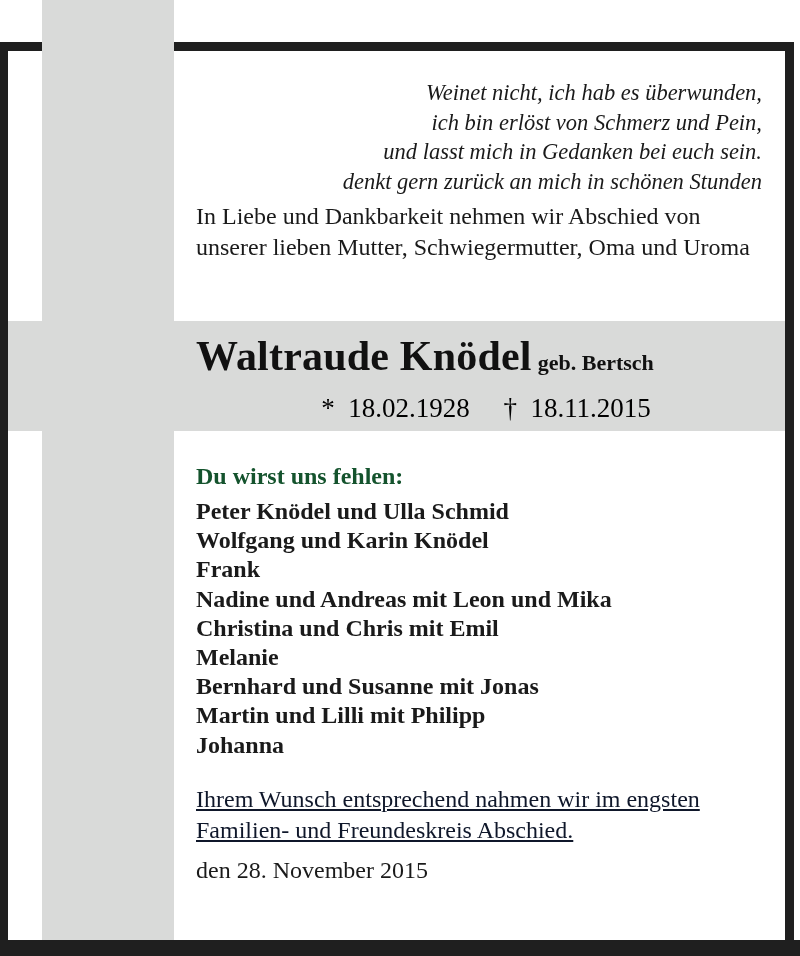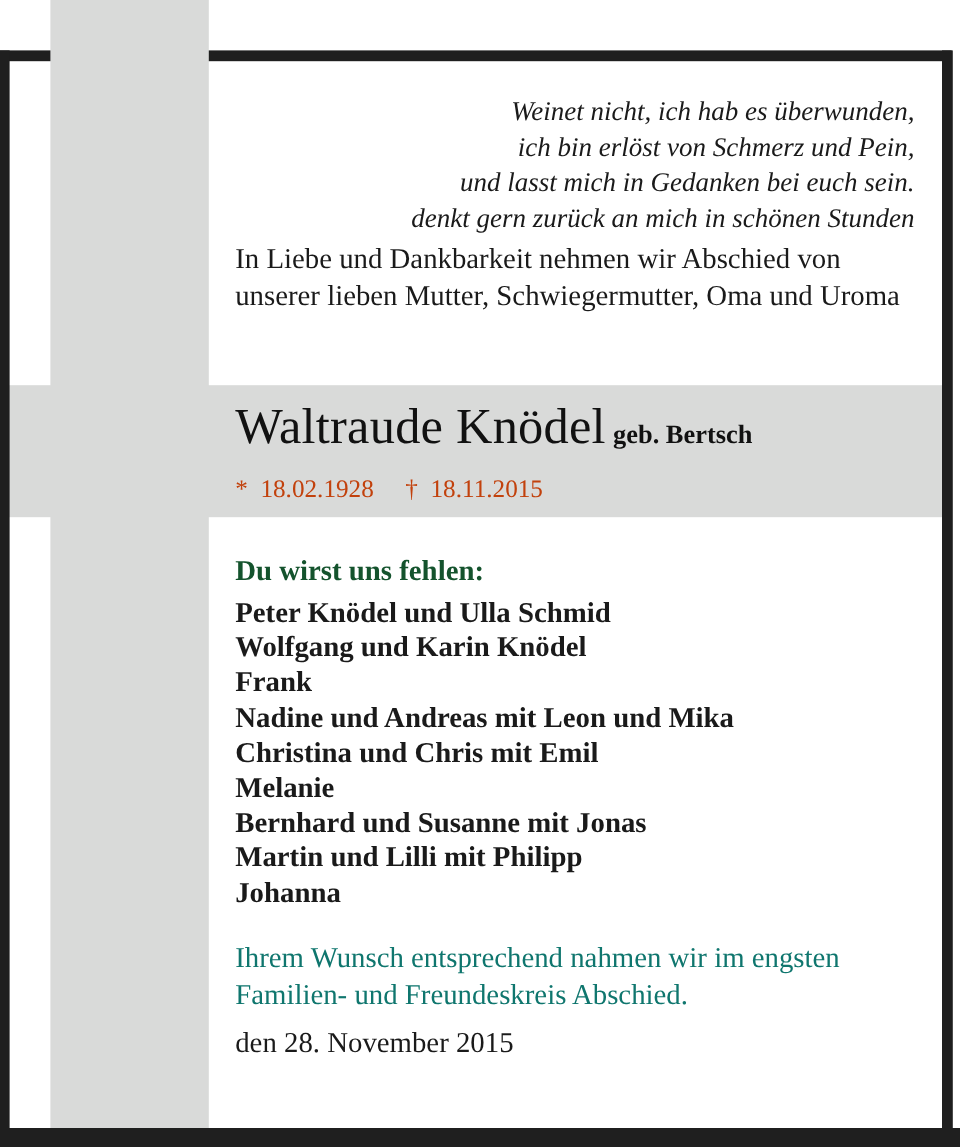--- a/index.html
+++ b/index.html
@@ -117,40 +117,41 @@
   }
 
   .name-block {
     position: absolute;
     left: 196px;
     top: 331px;
     width: 580px;
   }
   .name-main {
     font-size: 42px;
-    font-weight: normal;
+    font-weight: bold;
     letter-spacing: 0.2px;
     line-height: 50px;
     color: #111111;
     display: inline;
   }
   .name-maiden {
     font-size: 22px;
     font-weight: bold;
     line-height: 50px;
     color: #111111;
     display: inline;
     margin-left: 6px;
   }
   .dates {
     margin-top: 6px;
-    font-size: 21px;
+    font-size: 27px;
     line-height: 28px;
-    color: #c2410c;
+    color: #000000;
     white-space: pre;
+    text-align: center;
   }
 
   .mourn-head {
     position: absolute;
     left: 196px;
     top: 461px;
     font-size: 24px;
     font-weight: bold;
     line-height: 30px;
     color: #14532d;
@@ -167,21 +168,22 @@
   }
   .mourners div { white-space: nowrap; font-weight: bold; }
 
   .closing {
     position: absolute;
     left: 196px;
     top: 784px;
     width: 575px;
     font-size: 24px;
     line-height: 30.5px;
-    color: #0f766e;
+    color: #0f172a;
+    text-decoration: underline;
   }
 
   .place-date {
     position: absolute;
     left: 196px;
     top: 855px;
     width: 570px;
     font-size: 24px;
     line-height: 30.5px;
     color: #1a1a1a;

